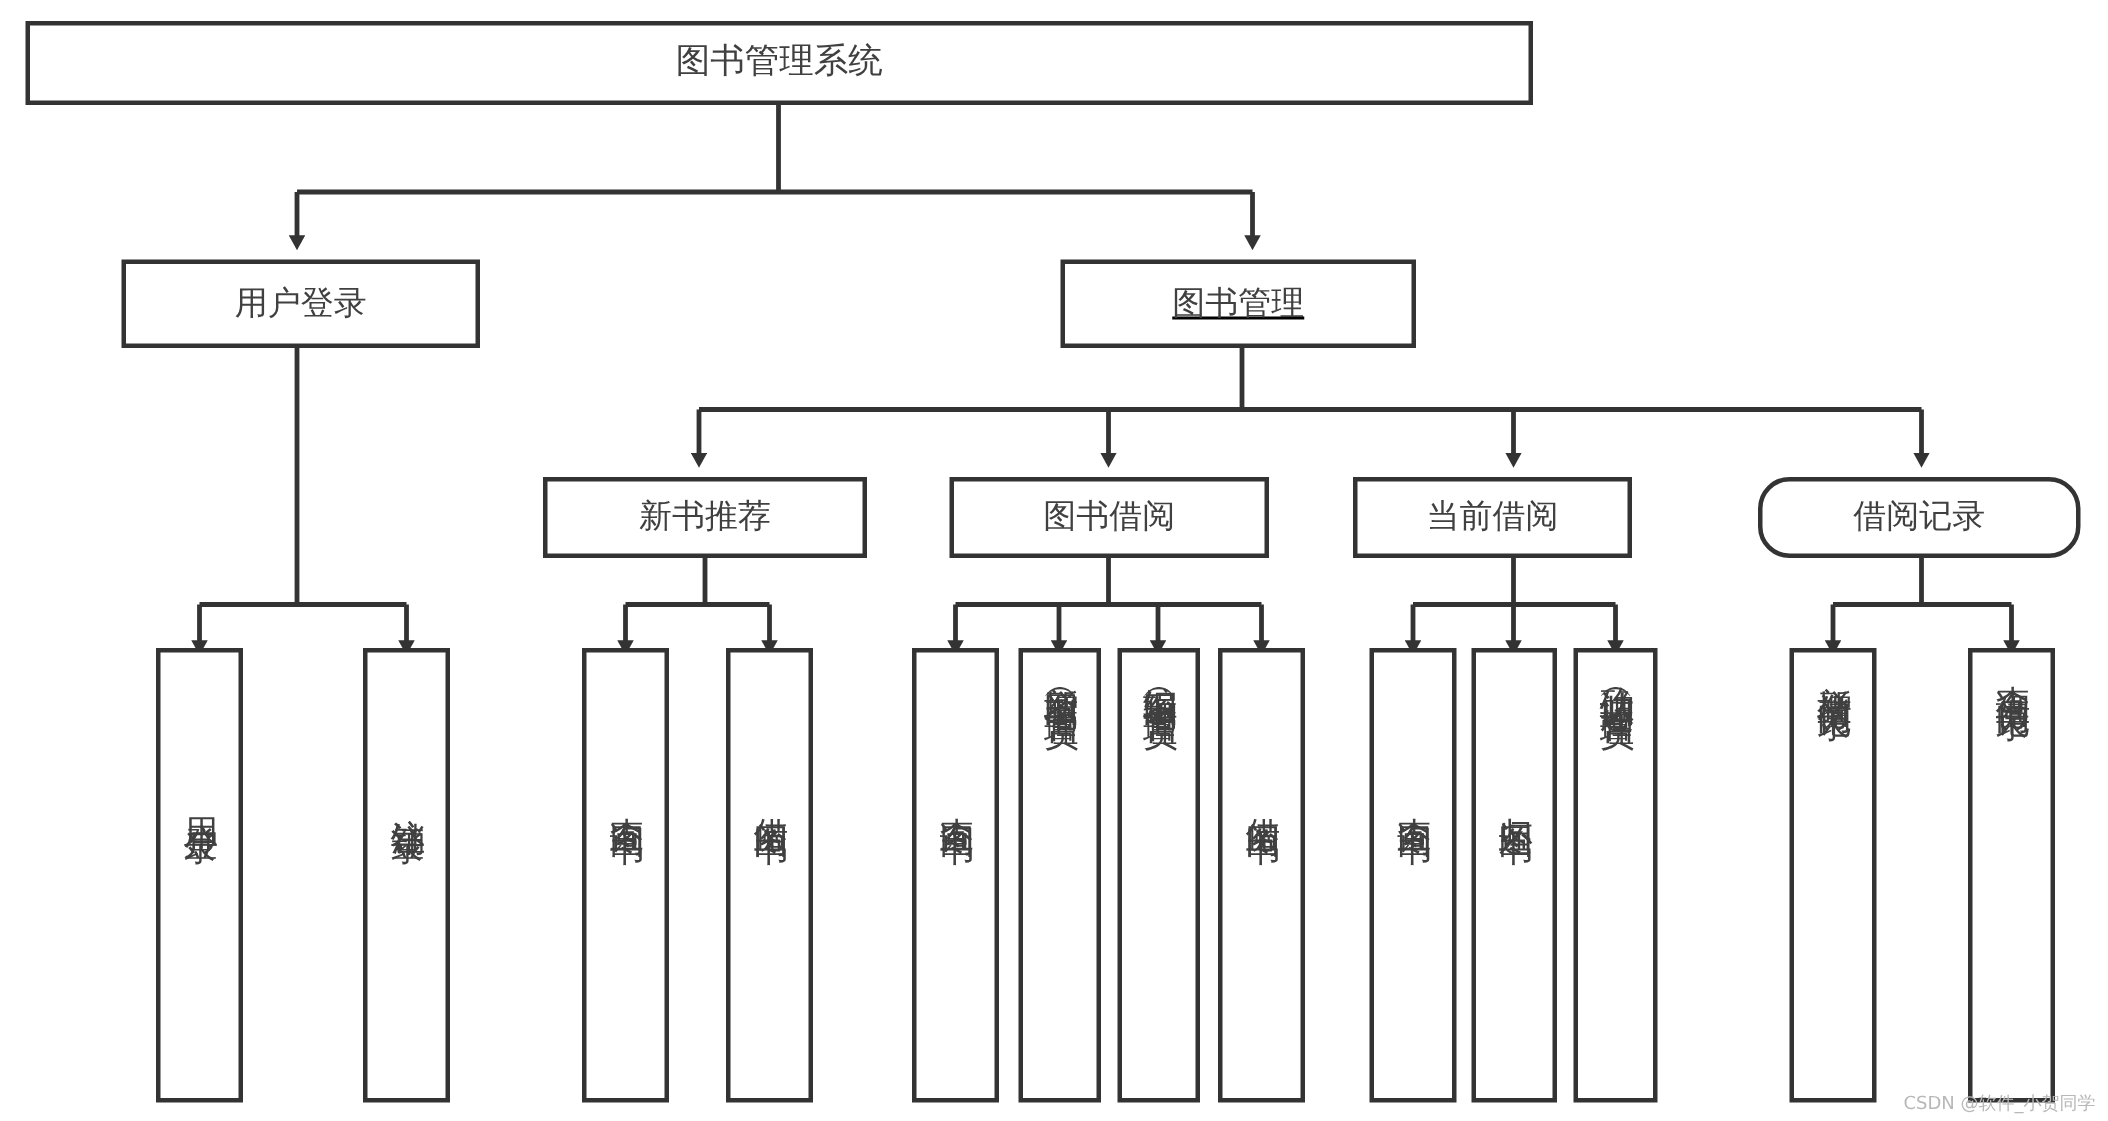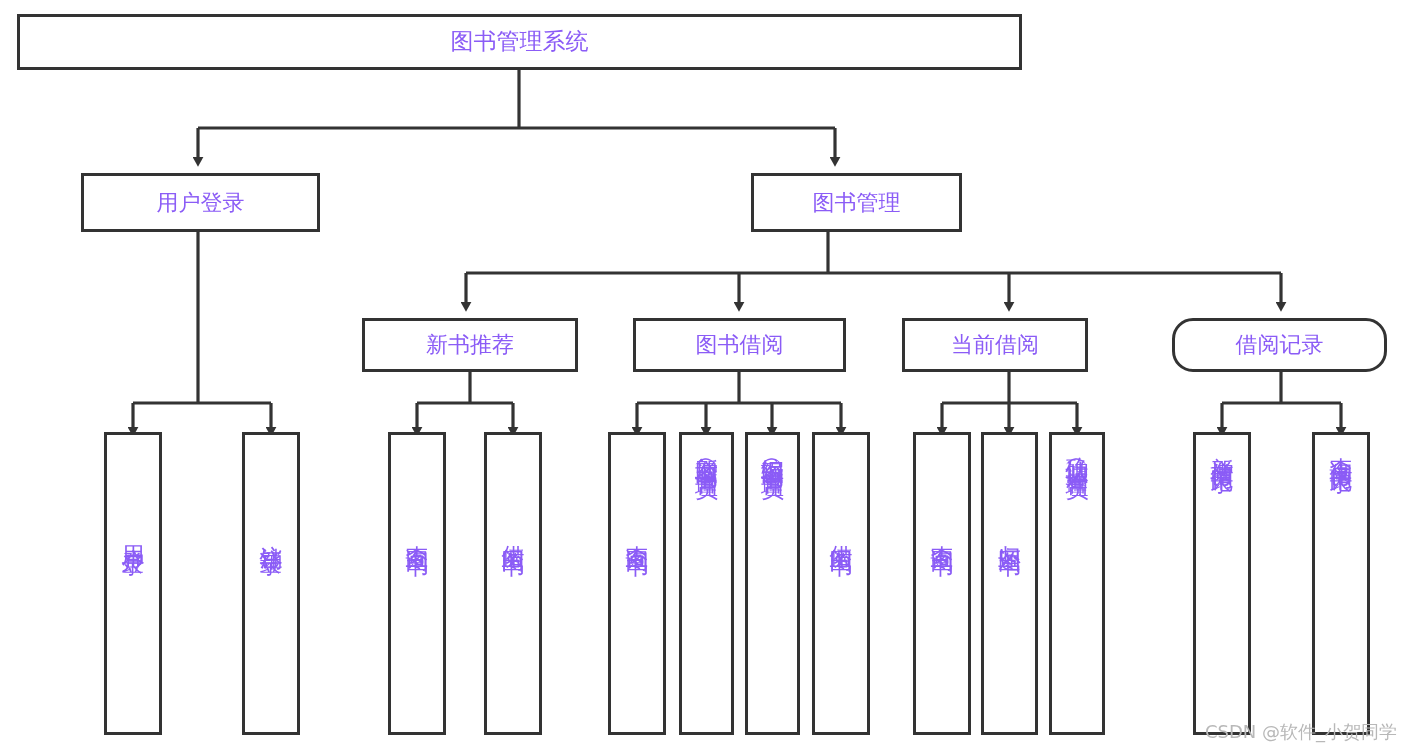--- a/index.html
+++ b/index.html
@@ -32,21 +32,21 @@
     position: absolute;
     box-sizing: border-box;
     background: #ffffff;
     border: 3px solid #333333;
     display: flex;
     align-items: center;
     justify-content: center;
     z-index: 2;
   }
   .node-label {
-    color: #8b5cf6;
+    color: #404040;
     text-align: left;
     line-height: 1.18;
     white-space: pre-wrap;
   }
   
   .node.horiz .node-label {
     writing-mode: horizontal-tb;
     font-size: 22px;
   }
   .node.root .node-label { font-size: 23px; }
@@ -63,21 +63,21 @@
     letter-spacing: 3px;
     line-height: 1;
   }
   .node.vert.mid .node-label {
     margin-top: 88px;
   }
   .watermark {
     position: absolute;
     right: 8px;
     bottom: 3px;
-    font-size: 18px;
+    font-size: 12px;
     color: #b8b8b8;
     z-index: 3;
     white-space: nowrap;
     font-family: "DejaVu Sans", "Liberation Sans", sans-serif;
   }
 </style>
 </head>
 <body>
 
 <div id="diagram-root">
@@ -132,21 +132,21 @@
     </g>
   </svg>
 
   <div class="node horiz root" style="left:17px; top:14px; width:1005px; height:56px;">
     <span class="node-label">图书管理系统</span>
   </div>
 
   <div class="node horiz" style="left:81px; top:173px; width:239px; height:59px;">
     <span class="node-label">用户登录</span>
   </div>
-  <div class="node horiz" style="left:751px; top:173px; width:211px; height:59px;">
+  <div class="node horiz" style="left:707px; top:173px; width:237px; height:59px;text-decoration:underline;">
     <span class="node-label">图书管理</span>
   </div>
 
   <div class="node horiz" style="left:362px; top:318px; width:216px; height:54px;">
     <span class="node-label">新书推荐</span>
   </div>
   <div class="node horiz" style="left:633px; top:318px; width:213px; height:54px;">
     <span class="node-label">图书借阅</span>
   </div>
   <div class="node horiz" style="left:902px; top:318px; width:186px; height:54px;">

